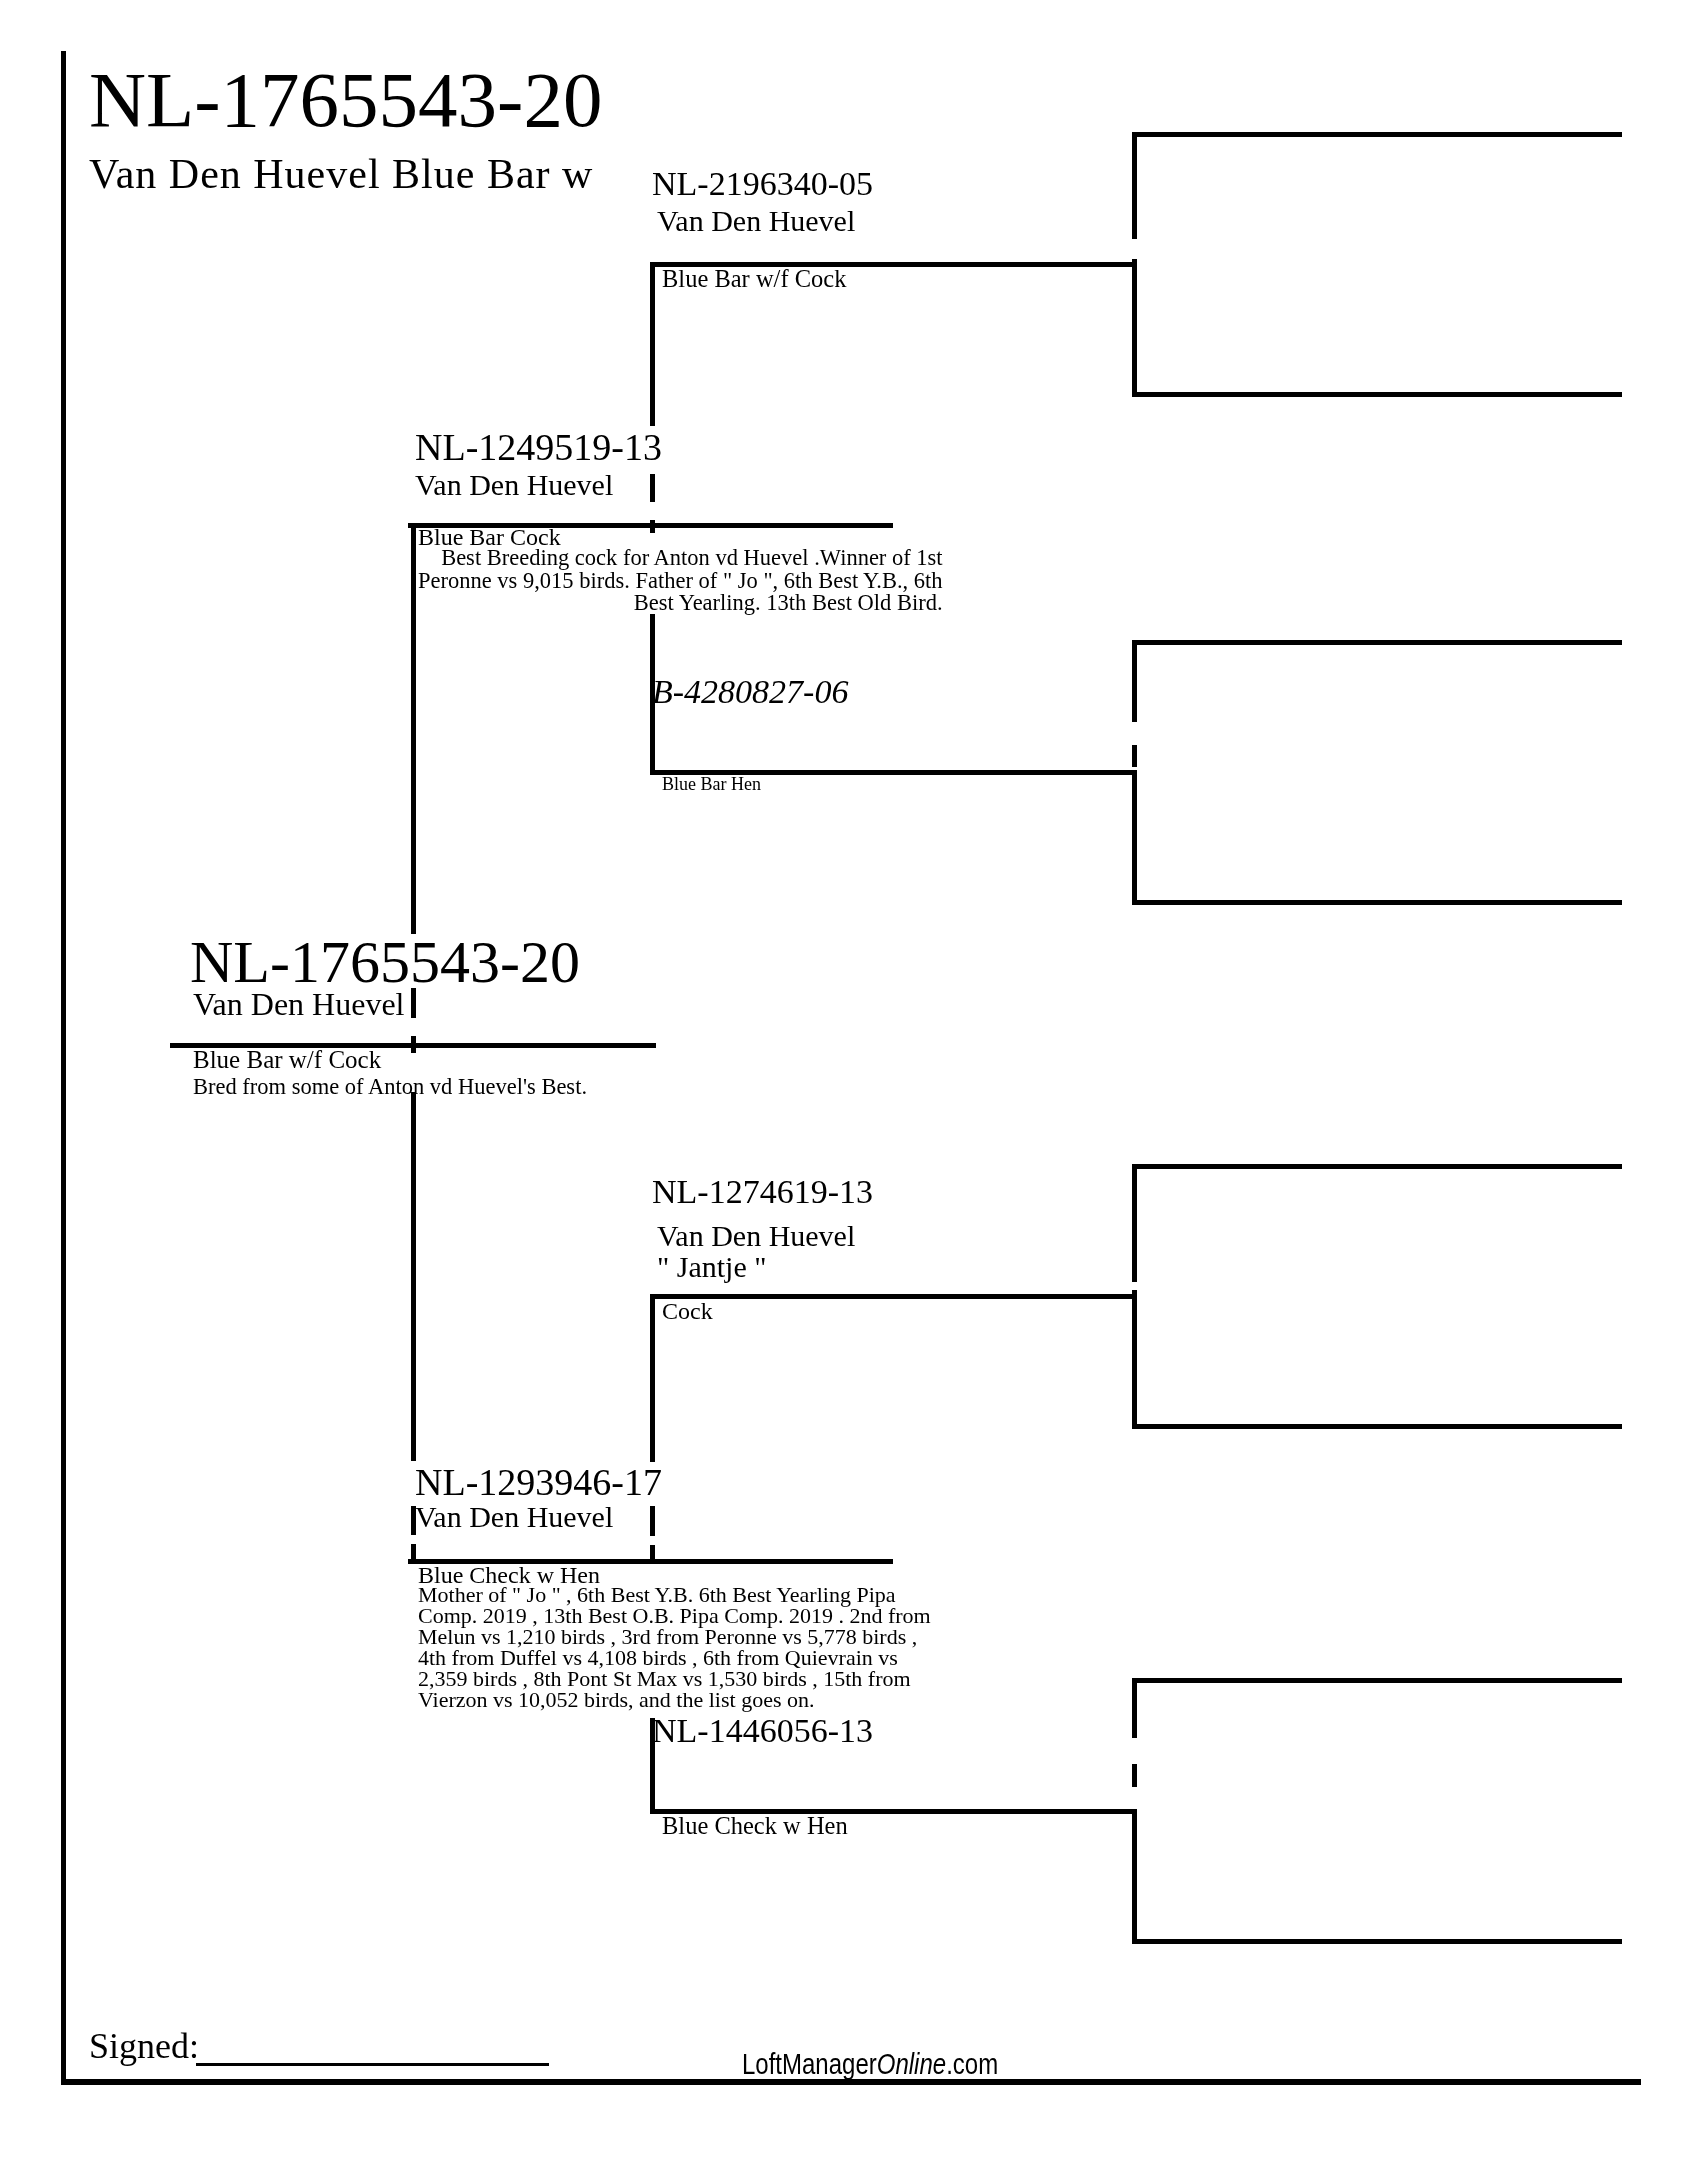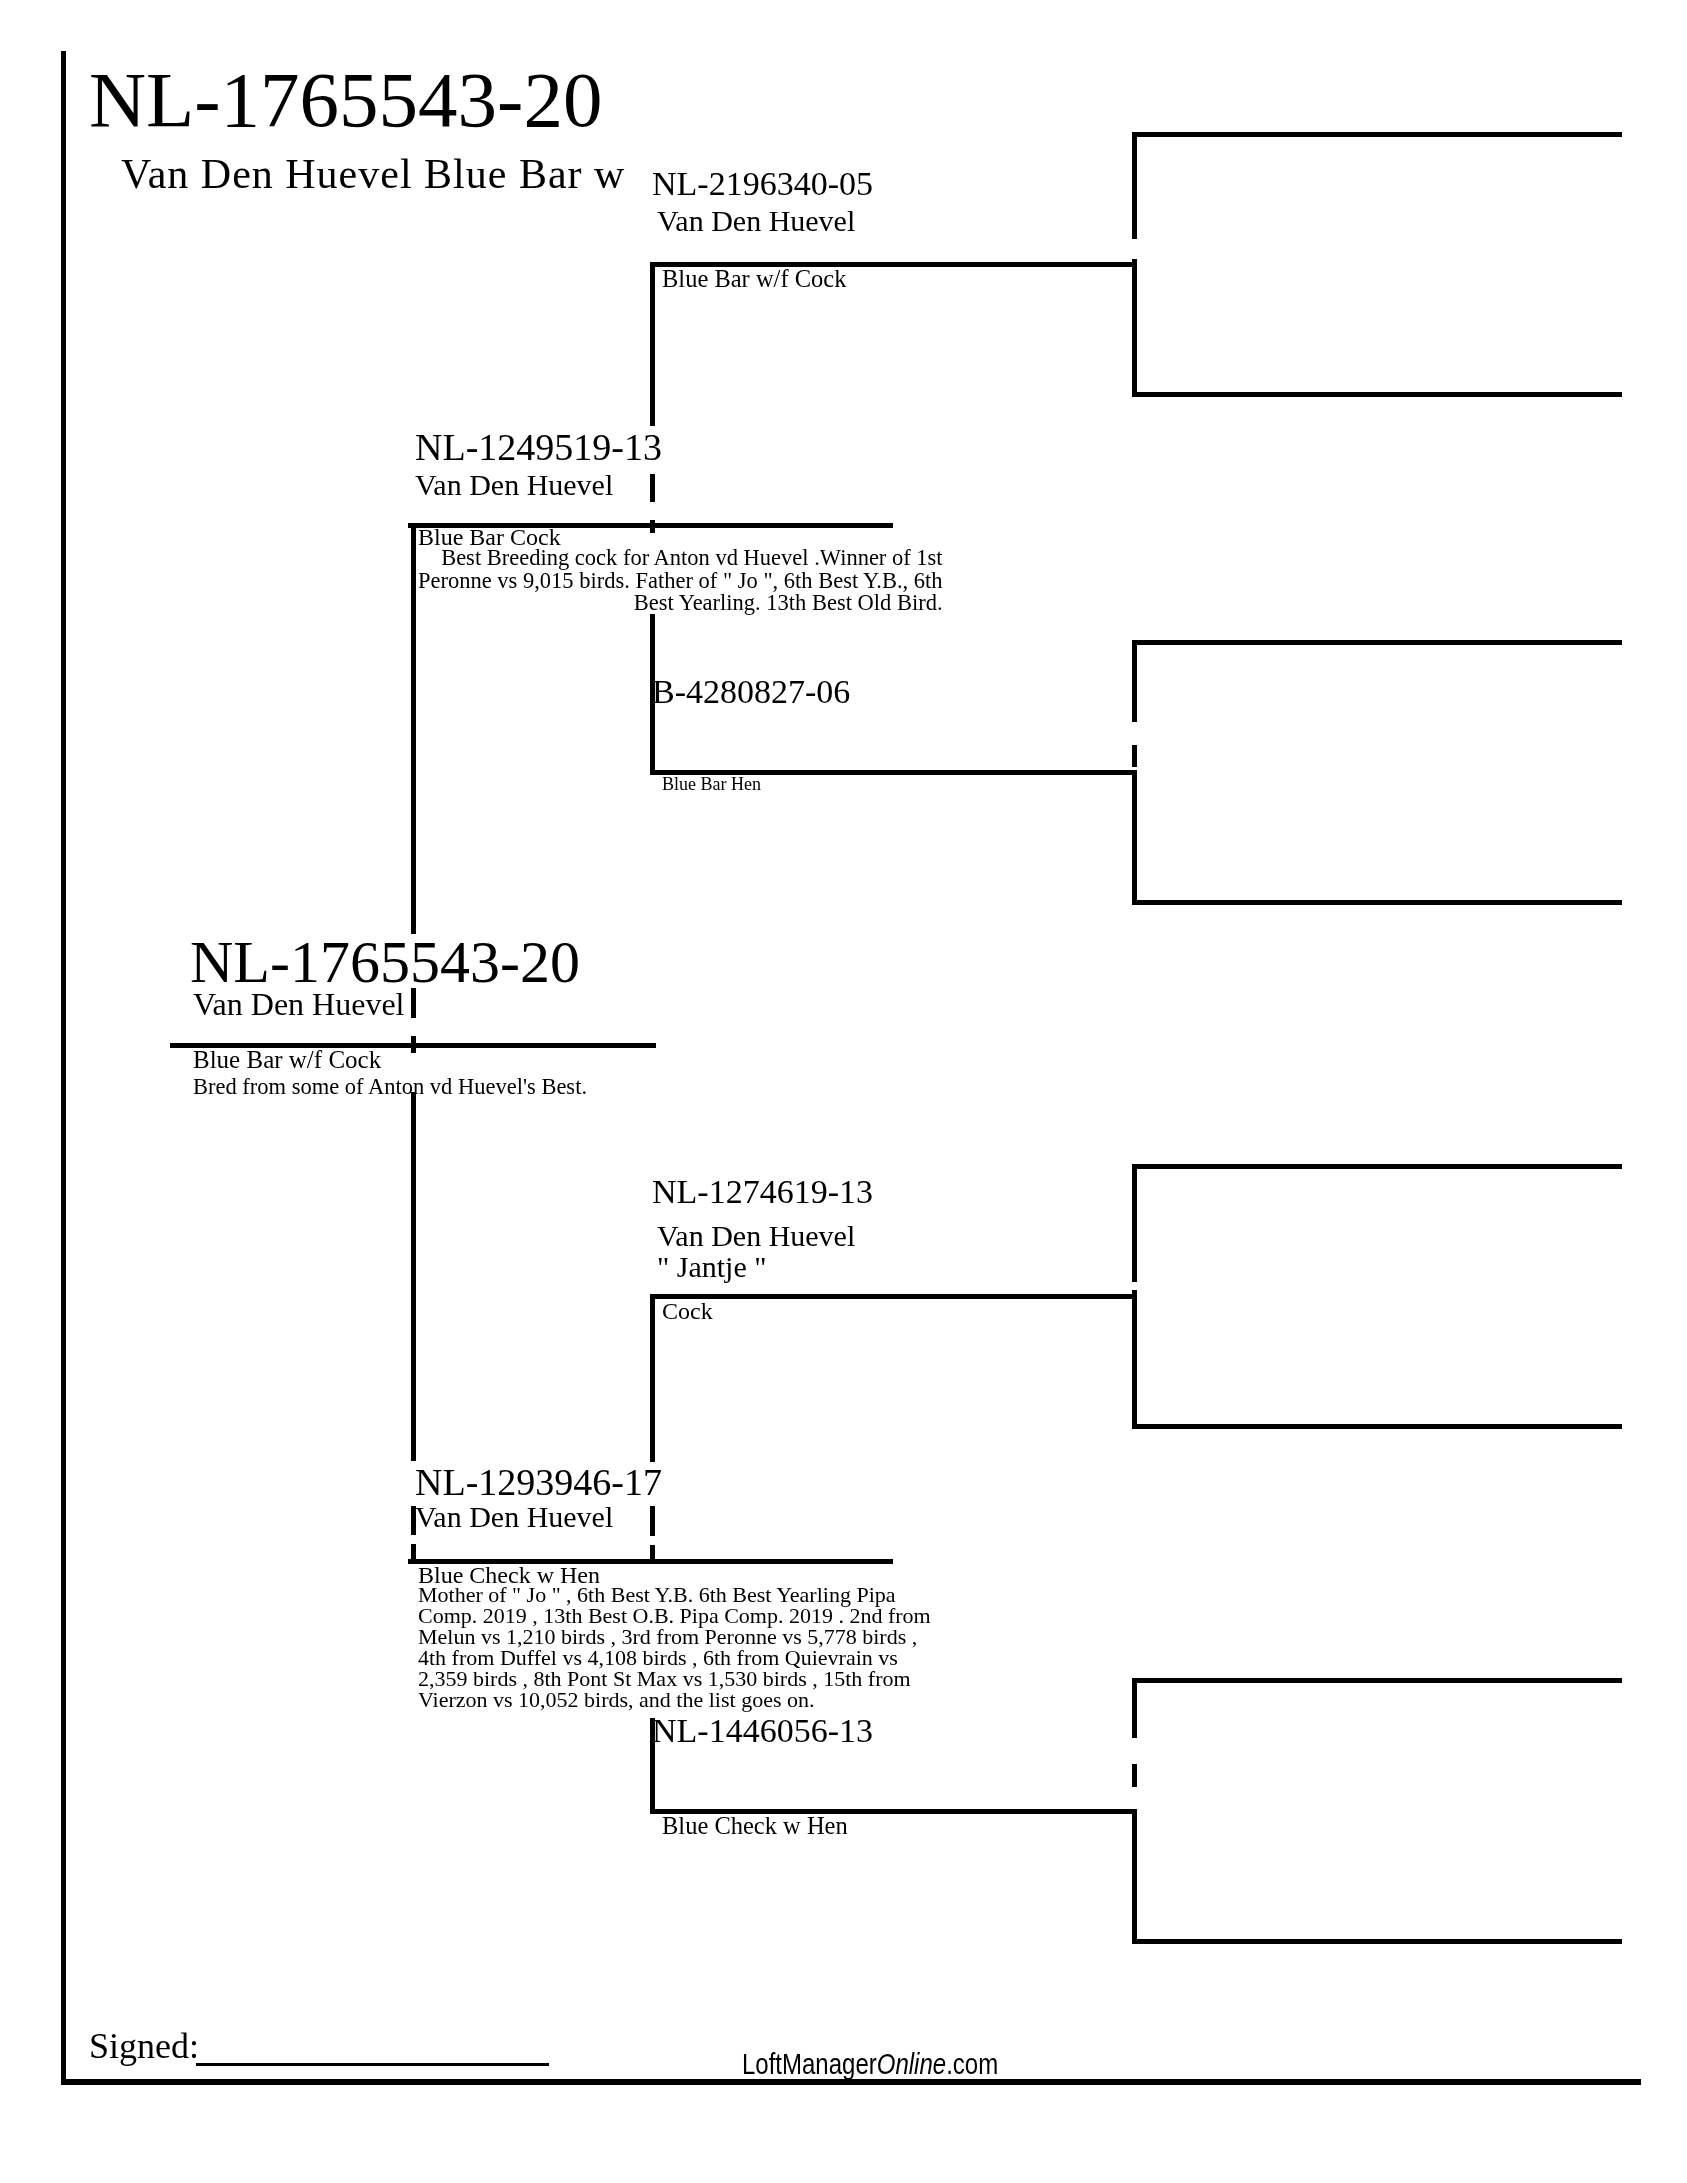--- a/index.html
+++ b/index.html
@@ -36,21 +36,21 @@
 </style>
 </head>
 <body>
 
 <div class="page">
 
   <div class="ln" style="left:61px;top:51px;width:4.6px;height:2034px;"></div>
   <div class="ln" style="left:61px;top:2079px;width:1609px;height:6px;"></div>
 
   <div class="t" style="left:89px;top:60px;font-size:79px;">NL-1765543-20</div>
-  <div class="t" style="left:89px;top:153px;font-size:42px;letter-spacing:1px;margin-left:32px;">Van Den Huevel Blue Bar w</div>
+  <div class="t" style="left:89px;top:153px;font-size:42px;letter-spacing:1px;">Van Den Huevel Blue Bar w</div>
 
   <div class="t" style="left:190px;top:932px;font-size:60px;">NL-1765543-20</div>
   <div class="t" style="left:193px;top:988px;font-size:32px;">Van Den Huevel</div>
   <div class="ln" style="left:170px;top:1043px;width:486px;height:4.6px;"></div>
   <div class="t" style="left:193px;top:1047px;font-size:25px;">Blue Bar w/f Cock</div>
   <div class="notes" style="left:193px;top:1076px;font-size:22.5px;line-height:22.5px;">
     <div>Bred from some of Anton vd Huevel's Best.</div>
   </div>
 
   <div class="t" style="left:415px;top:428px;font-size:38px;">NL-1249519-13</div>
@@ -74,21 +74,21 @@
     <div>4th from Duffel vs 4,108 birds , 6th from Quievrain vs</div>
     <div>2,359 birds , 8th Pont St Max vs 1,530 birds , 15th from</div>
     <div>Vierzon vs 10,052 birds, and the list goes on.</div>
   </div>
 
   <div class="t" style="left:652px;top:167px;font-size:34px;text-align:right;">NL-2196340-05</div>
   <div class="t" style="left:657px;top:206px;font-size:30px;">Van Den Huevel</div>
   <div class="ln" style="left:652px;top:262px;width:482px;height:4.6px;"></div>
   <div class="t" style="left:662px;top:267px;font-size:24.5px;">Blue Bar w/f Cock</div>
 
-  <div class="t" style="left:652px;top:675px;font-size:34px;">B-4280827-06</div>
+  <div class="t" style="left:652px;top:675px;font-size:34px;font-style:italic;">B-4280827-06</div>
   <div class="ln" style="left:652px;top:770px;width:482px;height:4.6px;"></div>
   <div class="t" style="left:662px;top:775px;font-size:18px;">Blue Bar Hen</div>
 
   <div class="t" style="left:652px;top:1175px;font-size:34px;">NL-1274619-13</div>
   <div class="t" style="left:657px;top:1221px;font-size:30px;">Van Den Huevel</div>
   <div class="t" style="left:657px;top:1252px;font-size:30px;">" Jantje "</div>
   <div class="ln" style="left:652px;top:1294px;width:482px;height:4.6px;"></div>
   <div class="t" style="left:662px;top:1299px;font-size:24px;">Cock</div>
 
   <div class="t" style="left:652px;top:1714px;font-size:34px;">NL-1446056-13</div>

